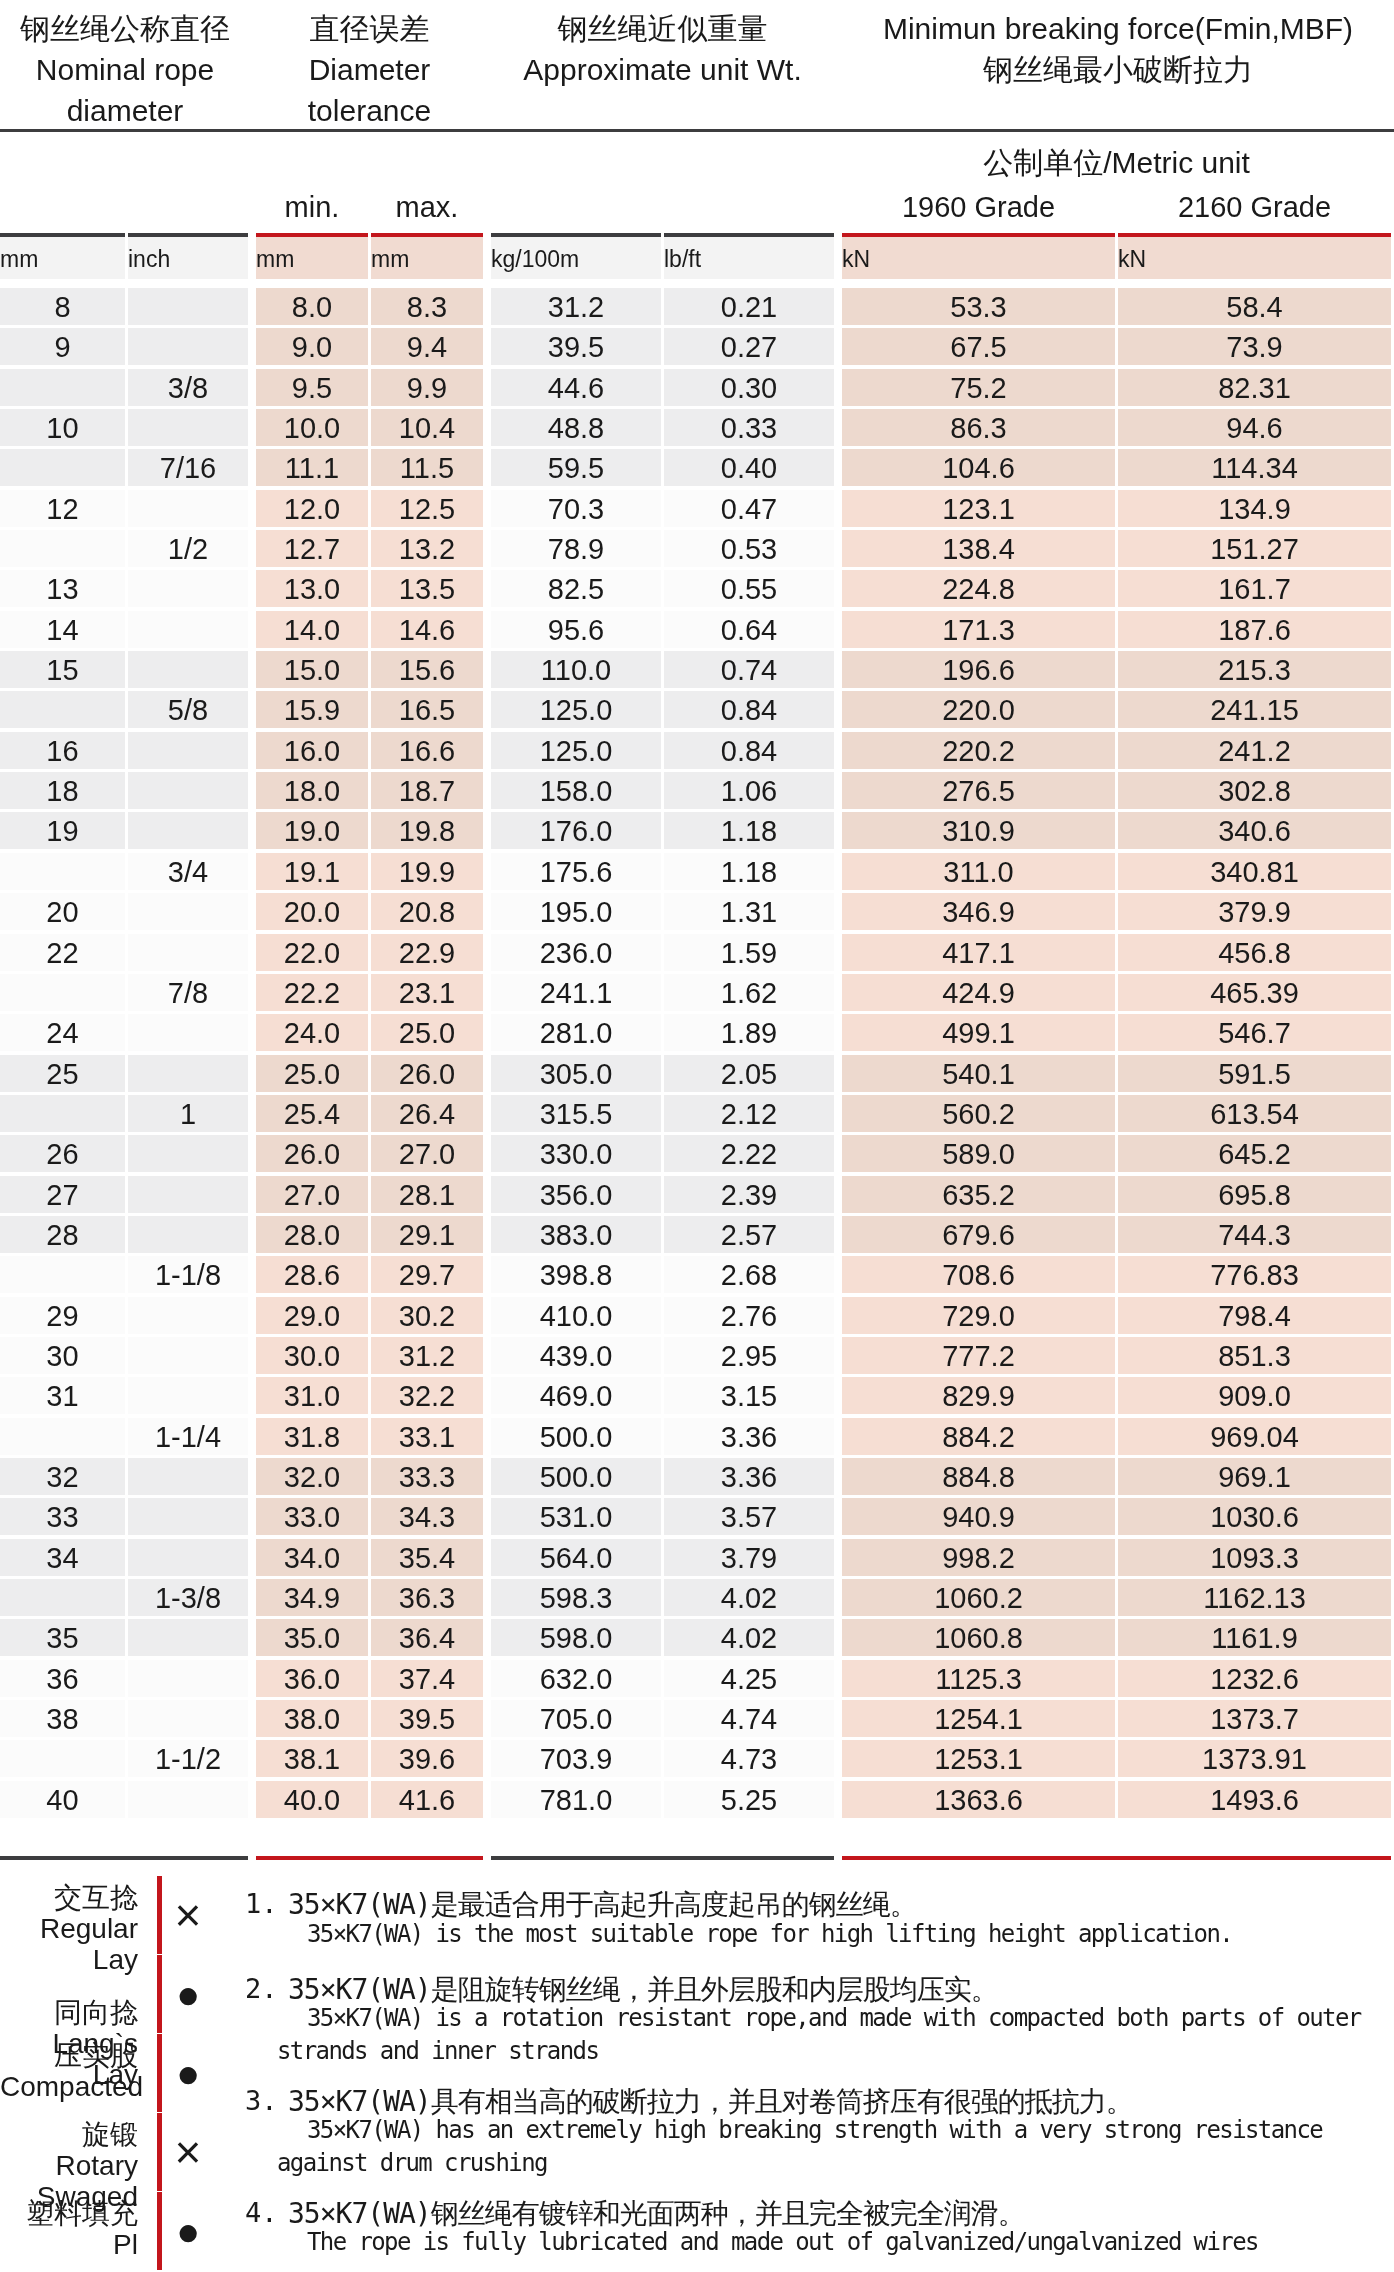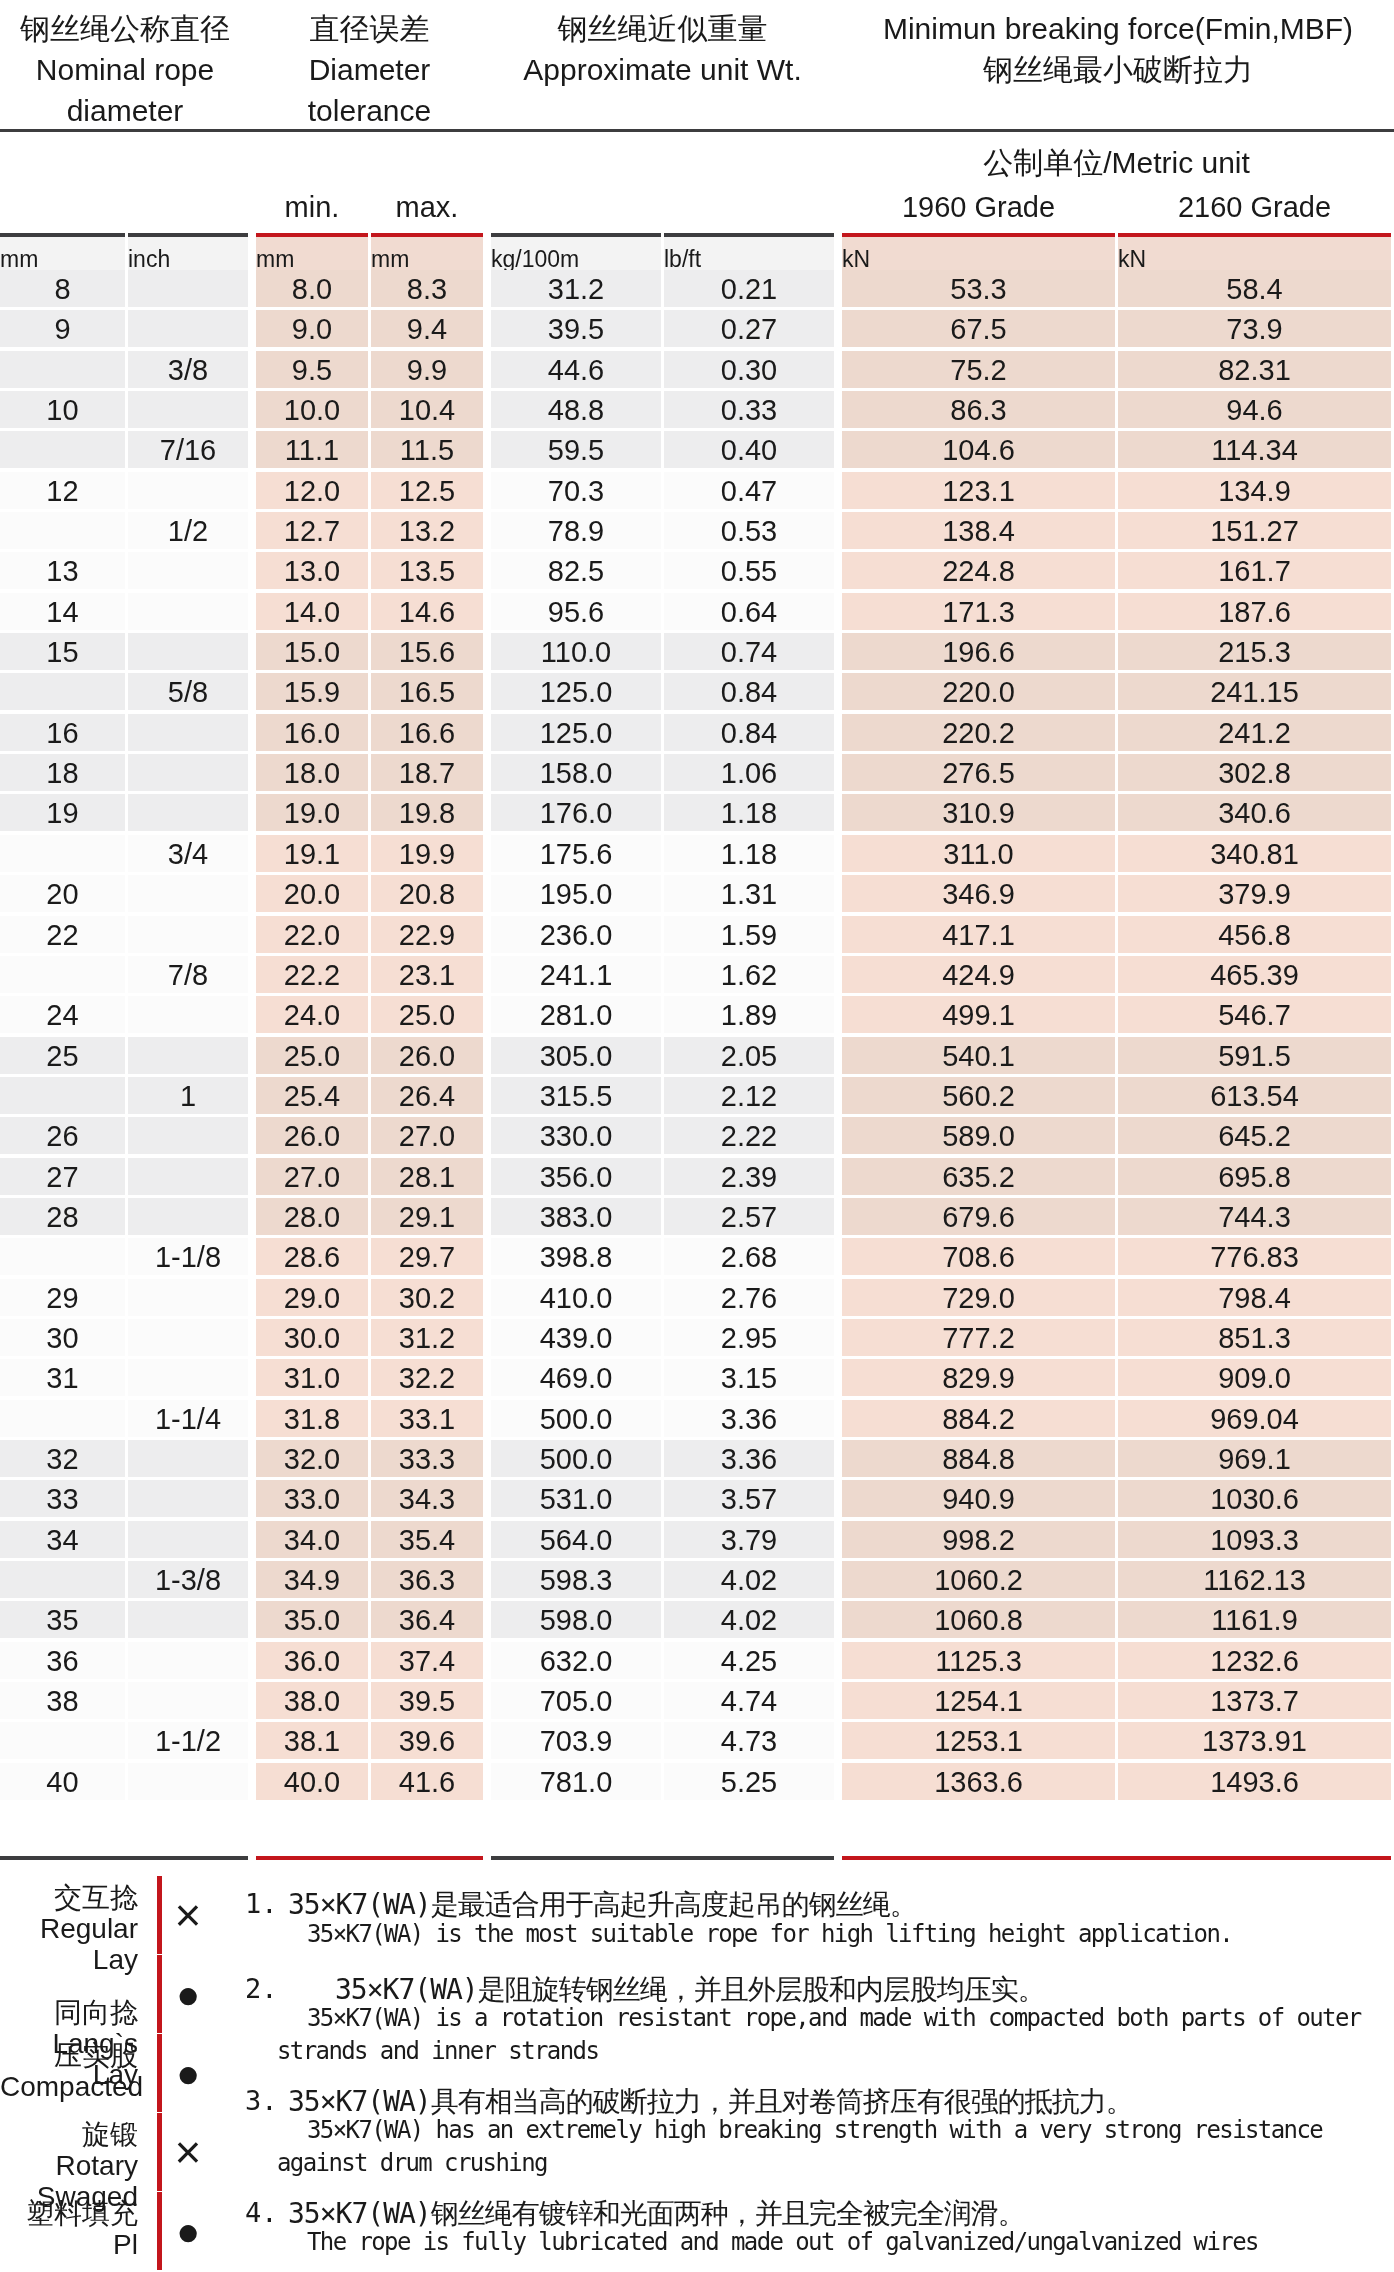--- a/index.html
+++ b/index.html
@@ -39,21 +39,21 @@
   .ucell.p{background:var(--pink-header);border-top:4px solid var(--accent-red);}
   .uc1{left:0;width:125px;}
   .uc2{left:128px;width:120px;}
   .uc3{left:256px;width:112px;}
   .uc4{left:371px;width:112px;}
   .uc5{left:491px;width:170px;}
   .uc6{left:664px;width:170px;}
   .uc7{left:842px;width:273px;}
   .uc8{left:1118px;width:273px;}
   
-  .tbody{position:absolute;left:0;top:270px;width:1394px;}
+  .tbody{position:absolute;left:0;top:288px;width:1394px;}
   .row{height:37px;margin-bottom:3.35px;white-space:nowrap;}
   .cell{display:inline-block;height:37px;line-height:38px;text-align:center;font-size:29px;vertical-align:top;}
   .c1{width:125px;}
   .c2{width:120px;margin-left:3px;}
   .c3{width:112px;margin-left:8px;}
   .c4{width:112px;margin-left:3px;}
   .c5{width:170px;margin-left:8px;}
   .c6{width:170px;margin-left:3px;}
   .c7{width:273px;margin-left:8px;}
   .c8{width:273px;margin-left:3px;}
@@ -196,21 +196,21 @@
     </div>
     <div class="leg-bar" style="top: 2192px; height: 78px;"></div>
     <div class="leg-sym sym-dot" style="top: 2205px;">●</div>
   </div>
 
 <div class="notes">
     <div class="note-line nl-num" style="top: 1888px;">1.</div>
     <div class="note-line nl-zh" style="top: 1886px;">35×K7(WA)是最适合用于高起升高度起吊的钢丝绳。</div>
     <div class="note-line nl-en" style="top: 1920px;">35×K7(WA) is the most suitable rope for high lifting height application.</div>
     <div class="note-line nl-num" style="top: 1973px;">2.</div>
-    <div class="note-line nl-zh" style="top: 1971px; margin-left: 47px;">35×K7(WA)是阻旋转钢丝绳，并且外层股和内层股均压实。</div>
+    <div class="note-line nl-zh" style="top: 1971px;">35×K7(WA)是阻旋转钢丝绳，并且外层股和内层股均压实。</div>
     <div class="note-line nl-en" style="top: 2004px;">35×K7(WA) is a rotation resistant rope,and made with compacted both parts of outer</div>
     <div class="note-line nl-cont" style="top: 2037px;">strands and inner strands</div>
     <div class="note-line nl-num" style="top: 2085px;">3.</div>
     <div class="note-line nl-zh" style="top: 2083px;">35×K7(WA)具有相当高的破断拉力，并且对卷筒挤压有很强的抵抗力。</div>
     <div class="note-line nl-en" style="top: 2116px;">35×K7(WA) has an extremely high breaking strength with a very strong resistance</div>
     <div class="note-line nl-cont" style="top: 2149px;">against drum crushing</div>
     <div class="note-line nl-num" style="top: 2197px;">4.</div>
     <div class="note-line nl-zh" style="top: 2195px;">35×K7(WA)钢丝绳有镀锌和光面两种，并且完全被完全润滑。</div>
     <div class="note-line nl-en" style="top: 2228px;">The rope is fully lubricated and made out of galvanized/ungalvanized wires</div>
   </div>

